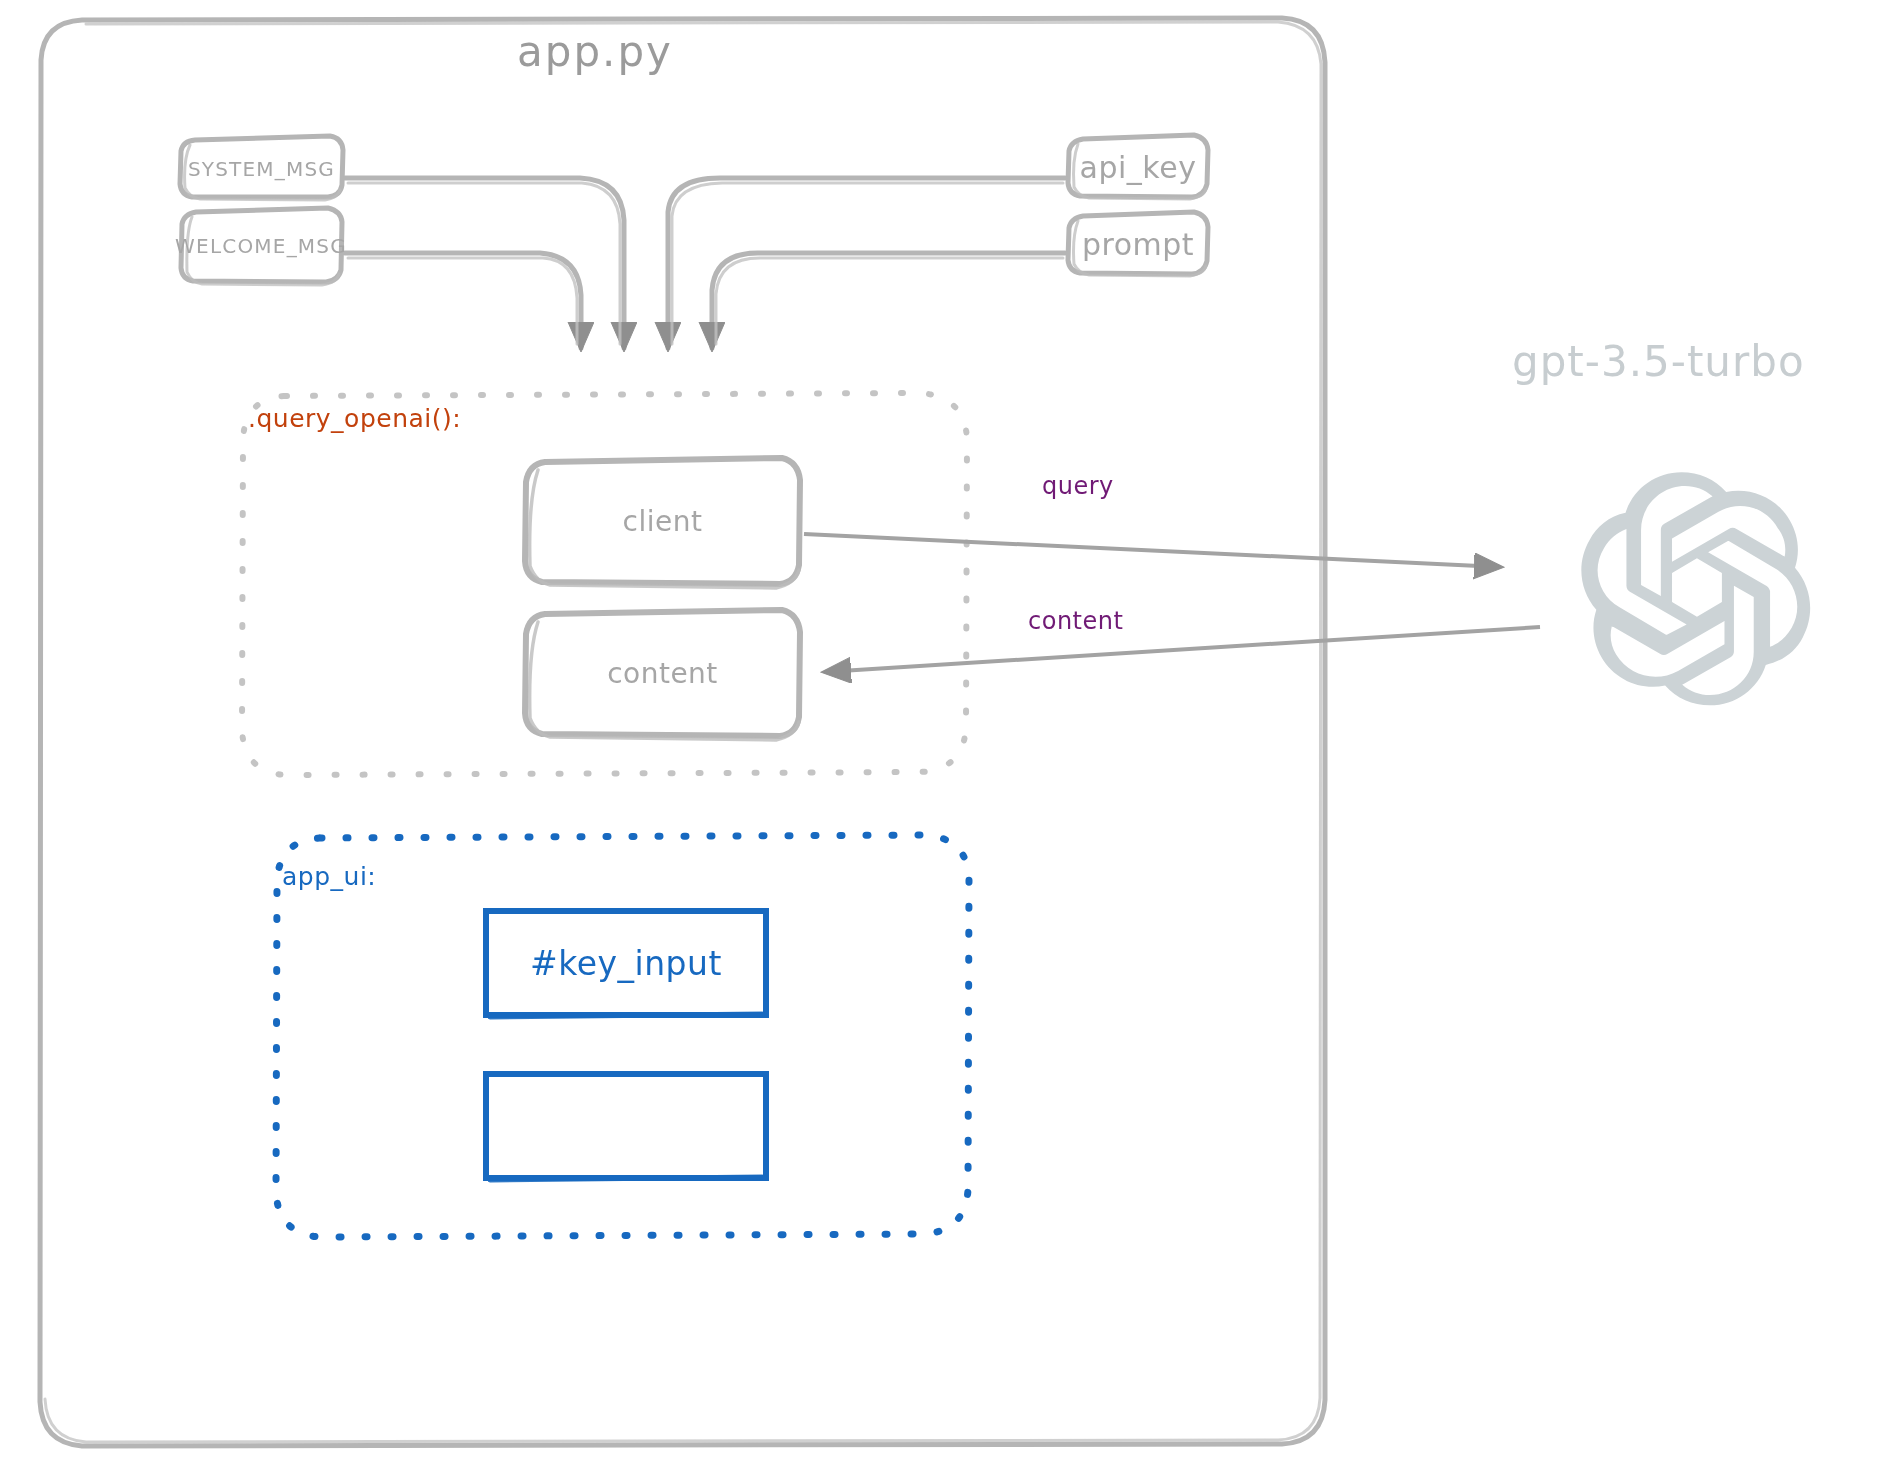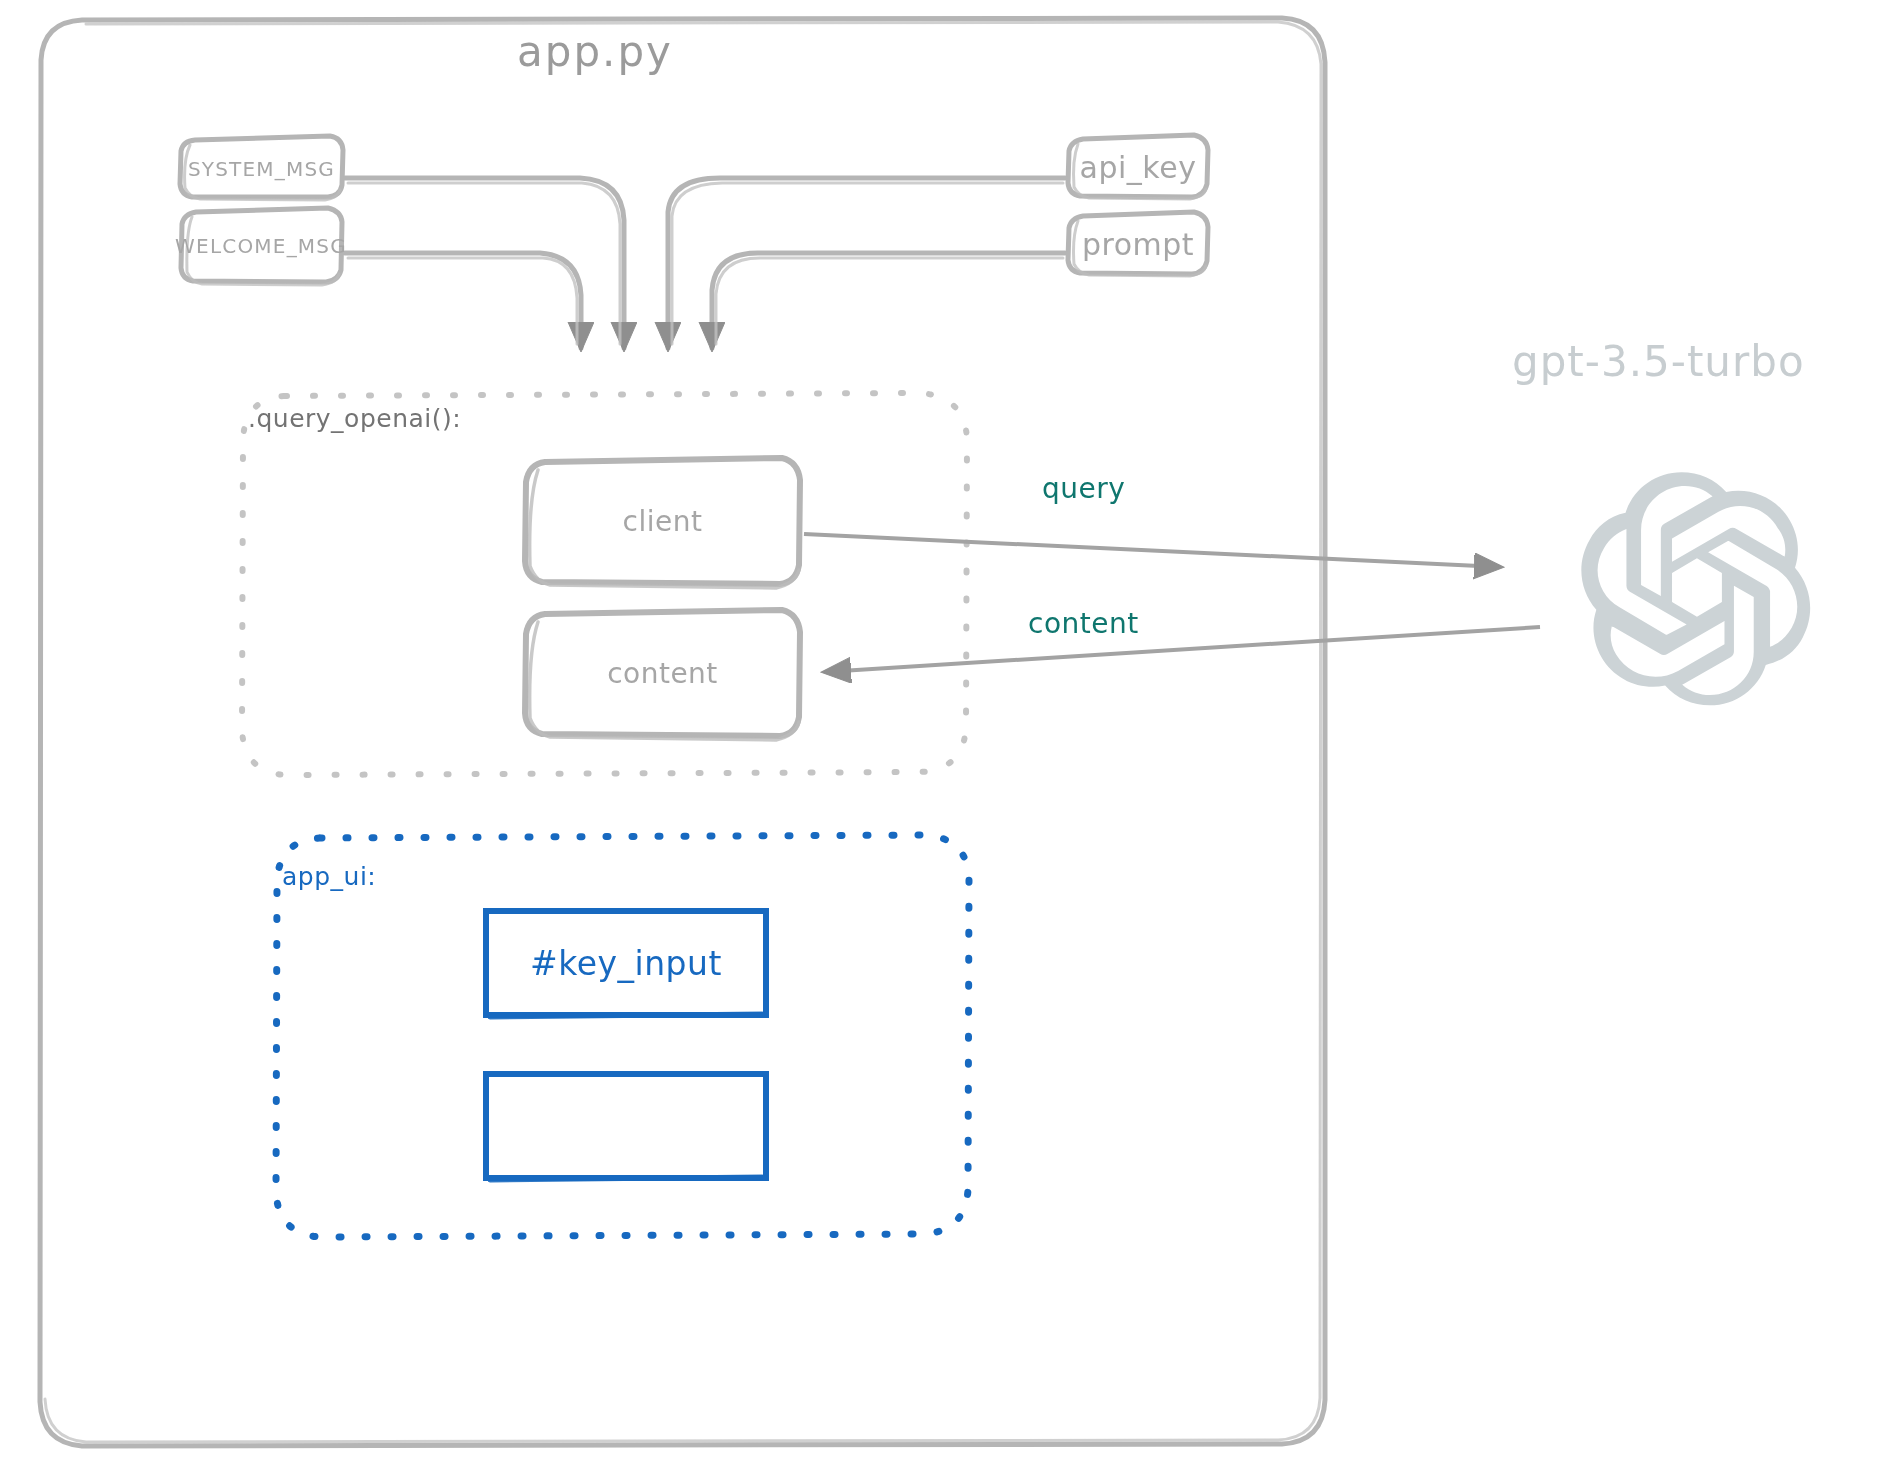--- a/index.html
+++ b/index.html
@@ -55,32 +55,32 @@
     display: flex;
     align-items: center;
     justify-content: center;
     text-align: right;
     color: #a6a6a6;
     pointer-events: none;
   }
   .group-label {
     position: absolute;
     font-size: 25px;
-    color: #737373;
+    color: #c2410c;
     white-space: pre;
     letter-spacing: 0.5px;
   }
   .group-label.blue {
     color: #1769c0;
     font-size: 25px;
   }
   .edge-label {
     position: absolute;
-    font-size: 28px;
-    color: #0f766e;
+    font-size: 24px;
+    color: #701a75;
     white-space: pre;
     letter-spacing: 0.5px;
   }
   .blue-box-label {
     position: absolute;
     display: flex;
     align-items: center;
     justify-content: center;
     color: #1769c0;
     font-size: 33px;

